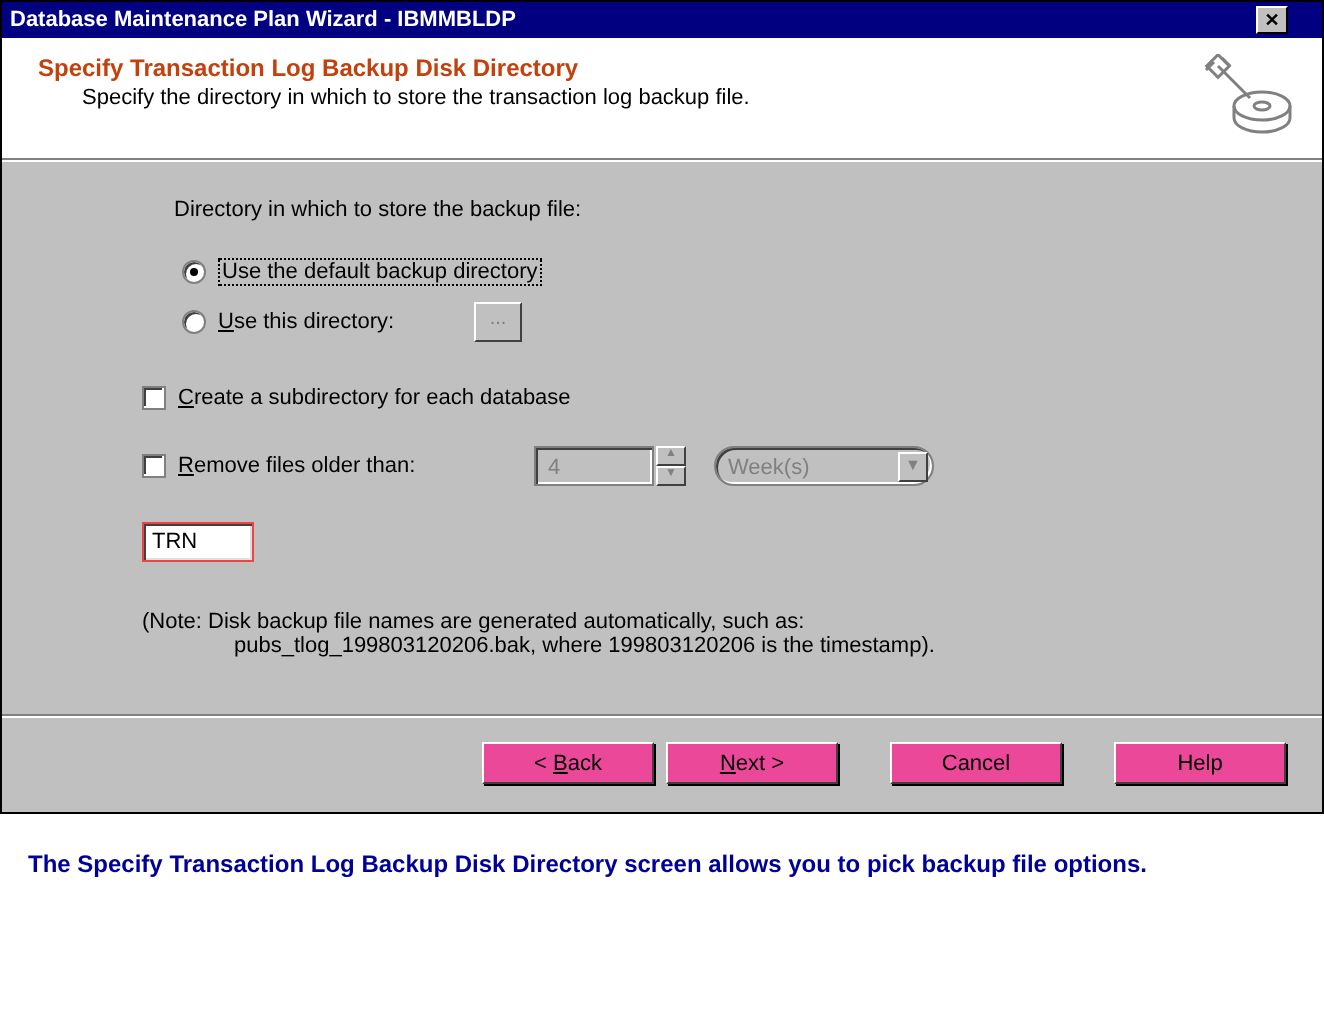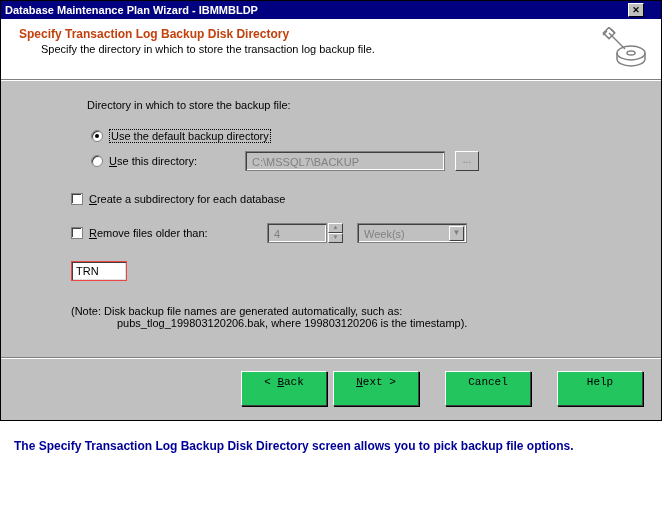--- a/index.html
+++ b/index.html
@@ -164,20 +164,21 @@
     font-size: 6px;
     color: #808080;
     text-align: center;
     line-height: 7px;
   }
   .select-box {
     width: 110px;
     margin-left: 14px;
     position: relative;
     padding-right: 18px;
+    border-radius: 10px;
   }
   .select-arrow {
     position: absolute;
     right: 2px; top: 2px;
     width: 15px; height: 15px;
     background: #c0c0c0;
     border: 1px solid #fff;
     border-right-color: #404040;
     border-bottom-color: #404040;
     color: #808080;
@@ -200,31 +201,30 @@
     margin-top: 24px;
     margin-bottom: 18px;
     color: #000;
     font-size: 11px;
   }
   .note-line2 {
     padding-left: 46px;
   }
   .btn {
     width: 86px;
-    height: 35px;
-    background: #22c55e;
+    height: 21px;
+    background: #ec4899;
     border: 1px solid #fff;
     border-right-color: #404040;
     border-bottom-color: #404040;
     box-shadow: 1px 1px 0 #000;
     font-size: 11px;
     text-align: center;
     line-height: 20px;
     color: #000;
-    font-family: Liberation Mono, monospace;
   }
   .btn-gap-small { margin-left: 0; }
   .btn-gap-large { margin-left: 26px; }
   .caption {
     color: #000099;
     font-weight: bold;
     font-size: 12px;
     padding: 18px 10px 10px 14px;
     font-family: Arial, sans-serif;
   }
@@ -276,21 +276,20 @@
     <div class="radio-row">
       <div class="radio checked"></div>
       <span class="dotted-focus">Use the default backup directory</span>
     </div>
 
     <div class="radio-row">
       <div class="radio"></div>
       <span style="min-width:118px;">
         <span class="ul">U</span><span>se this directory:</span>
       </span>
-      <div class="disabled-input path-input">C:\MSSQL7\BACKUP</div>
       <div class="browse-btn">...</div>
     </div>
 
     <div style="height:14px;"></div>
 
     <div class="cb-row" style="margin-left:0;">
       <div class="checkbox"></div>
       <span>
         <span class="ul">C</span><span>reate a subdirectory for each database</span>
       </span>

